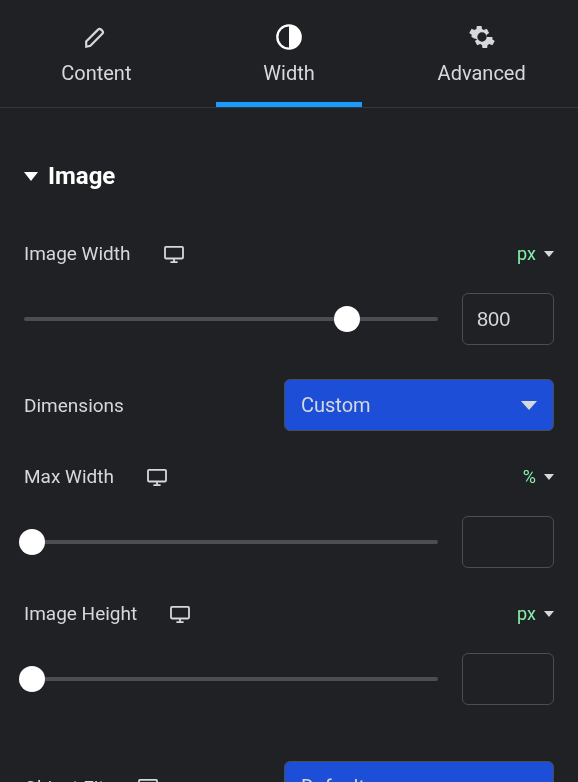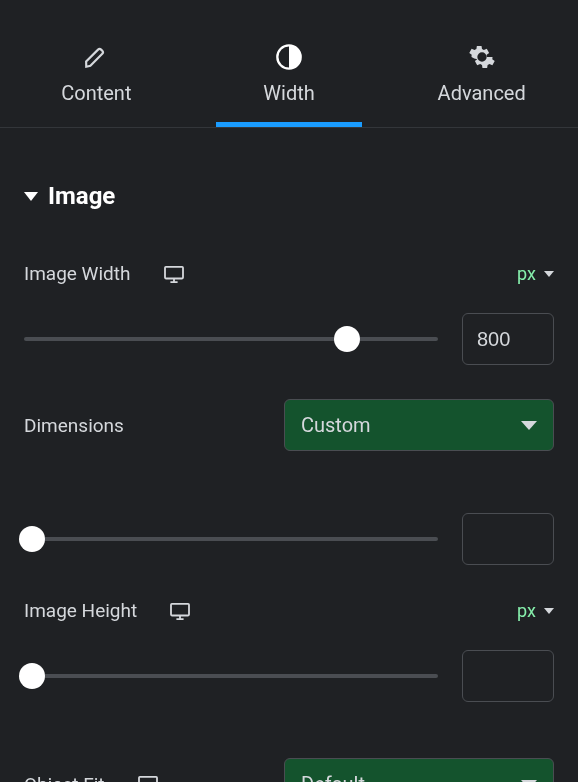--- a/index.html
+++ b/index.html
@@ -10,21 +10,20 @@
     font-family: -apple-system, BlinkMacSystemFont, "Segoe UI", Roboto, Arial, sans-serif;
     font-size: 18px;
     overflow: hidden;
   }
 
   
   .tabs {
     display: flex;
     height: 108px;
     border-bottom: 1px solid #33363a;
-    margin-top: 20px;
   }
   .tab {
     flex: 1;
     display: flex;
     flex-direction: column;
     align-items: center;
     justify-content: center;
     gap: 10px;
     cursor: pointer;
     position: relative;
@@ -122,21 +121,21 @@
     display: flex;
     align-items: center;
     justify-content: space-between;
     gap: 20px;
     margin-top: 34px;
   }
   .select-row.objfit { margin-top: 56px; }
   .select {
     flex: 0 0 270px;
     height: 52px;
-    background: #14532d;
+    background: #1d4ed8;
     border: 1px solid #4a4d52;
     border-radius: 6px;
     display: flex;
     align-items: center;
     justify-content: space-between;
     padding: 14px 16px;
     cursor: pointer;
   }
   .select-text { font-size: 20px; color: #d5d8dc; }
   .chev-big {
@@ -213,20 +212,35 @@
 
   <div class="select-row">
     <span class="ch-label">Dimensions</span>
     <div class="select">
       <span class="select-text">Custom</span>
       <span class="chev-big"></span>
     </div>
   </div>
 
   <div class="control">
+    <div class="control-header">
+      <div class="ch-left">
+        <span class="ch-label">Max Width</span>
+        <span>
+          <svg viewBox="0 0 24 20" width="22" height="18" fill="none" stroke="#d5d8dc" stroke-width="2">
+            <rect x="2" y="2" width="20" height="13" rx="1"></rect>
+              <path d="M8 19h8M12 15v4"></path>
+          </svg>
+        </span>
+      </div>
+      <div class="unit-select">
+        <span>%</span>
+        <span class="chev-small"></span>
+      </div>
+    </div>
     <div class="slider-row">
       <div class="slider">
         <div class="slider-track"></div>
         <div class="slider-thumb" style="left:2%"></div>
       </div>
       <input class="num-input" value="" style="">
     </div>
   </div>
 
   <div class="control">

